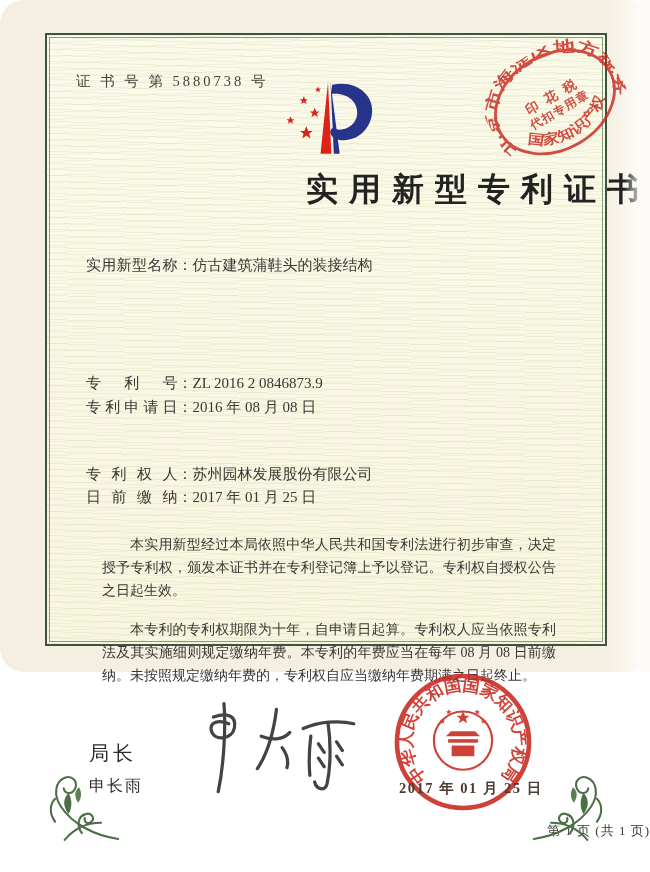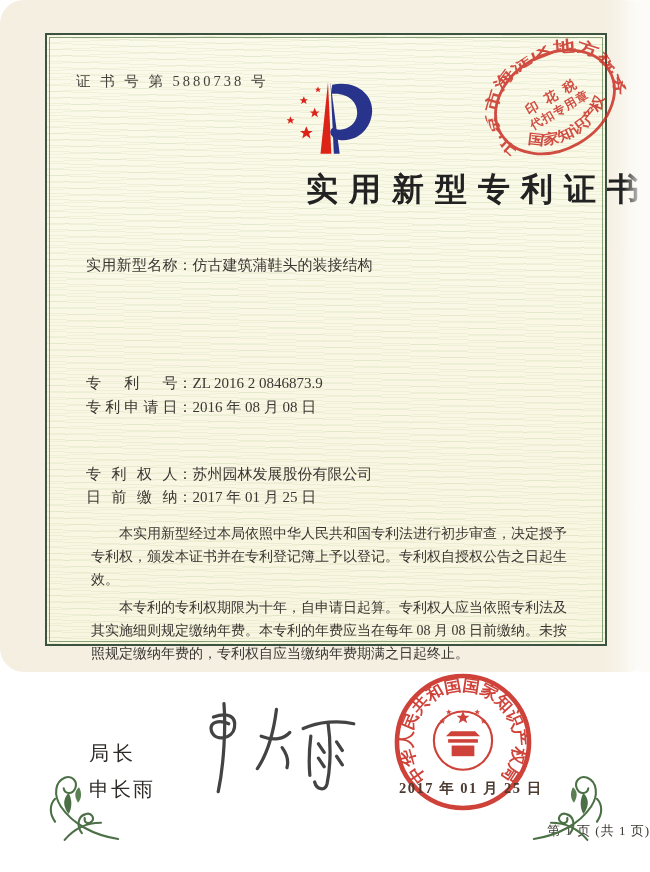--- a/index.html
+++ b/index.html
@@ -54,23 +54,23 @@
   .field .flabel{
     display:inline-block;width:6.1em;
     text-align:justify;text-align-last:justify;vertical-align:bottom;
   }
   .f0{top:256px}.f1{top:310px}.f2{top:374px}.f3{top:398px}.f4{top:465px}.f5{top:488px}
   .body-text{
     position:absolute;left:86px;top:517px;width:486px;
     font-size:14px;line-height:23px;color:var(--ink);
     text-align:justify;
   }
-  .body-text p{margin:5px;text-indent:2em;}
+  .body-text p{margin:16px;text-indent:2em;}
   .signer-title{position:absolute;left:89px;top:740px;font-size:20px;letter-spacing:4px;color:#2e2b28;}
-  .signer-name{position:absolute;left:89px;top:776px;font-size:20px;letter-spacing:2px;color:#2e2b28;}
+  .signer-name{position:absolute;left:89px;top:776px;font-size:16px;letter-spacing:2px;color:#2e2b28;}
   .signature{position:absolute;left:183px;top:698px;}
   .office-seal{position:absolute;left:392px;top:671px;opacity:.88;}
   .seal-date{
     position:absolute;left:399px;top:779px;z-index:6;
     font-size:14.5px;letter-spacing:1.5px;color:#4c3b31;font-weight:bold;
   }
   .tax-seal{
     position:absolute;left:486px;top:48px;
     transform:rotate(-30deg);transform-origin:50% 50%;
     opacity:.82;z-index:5;

